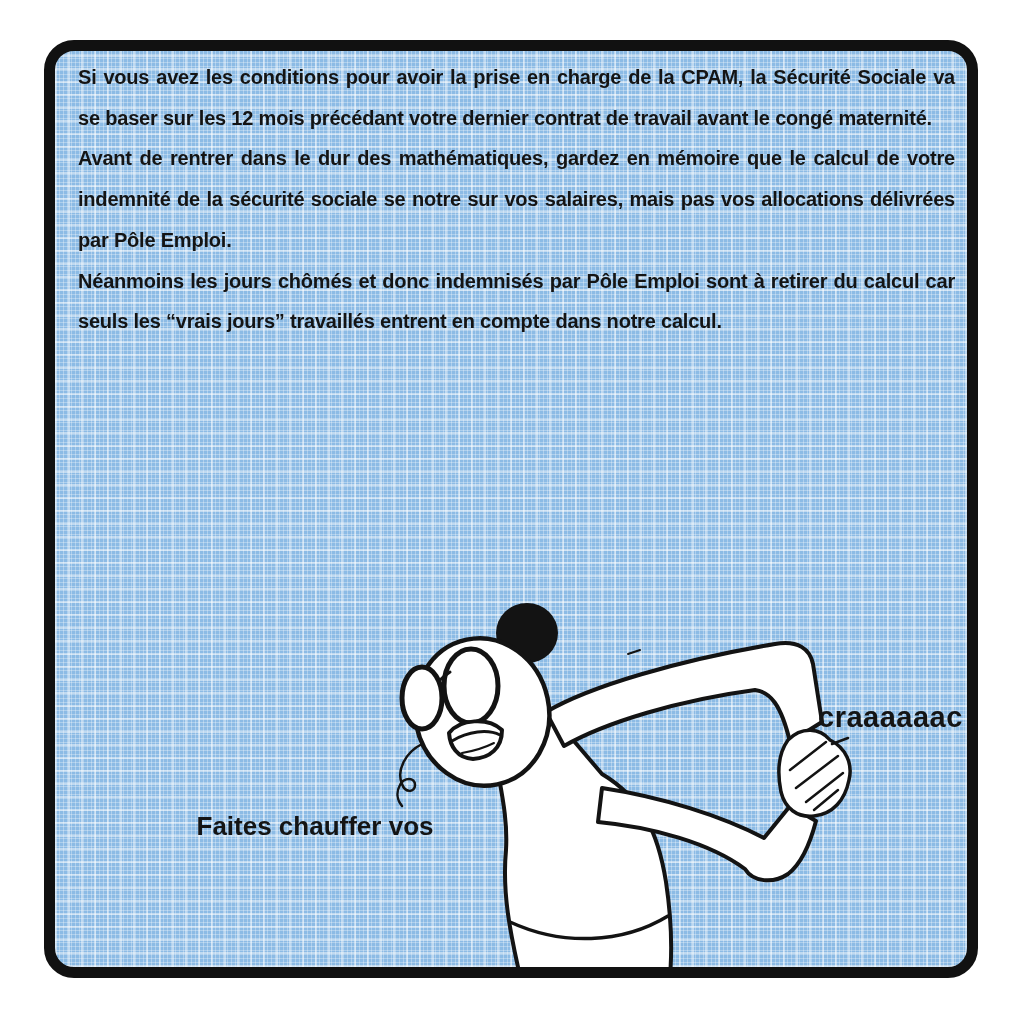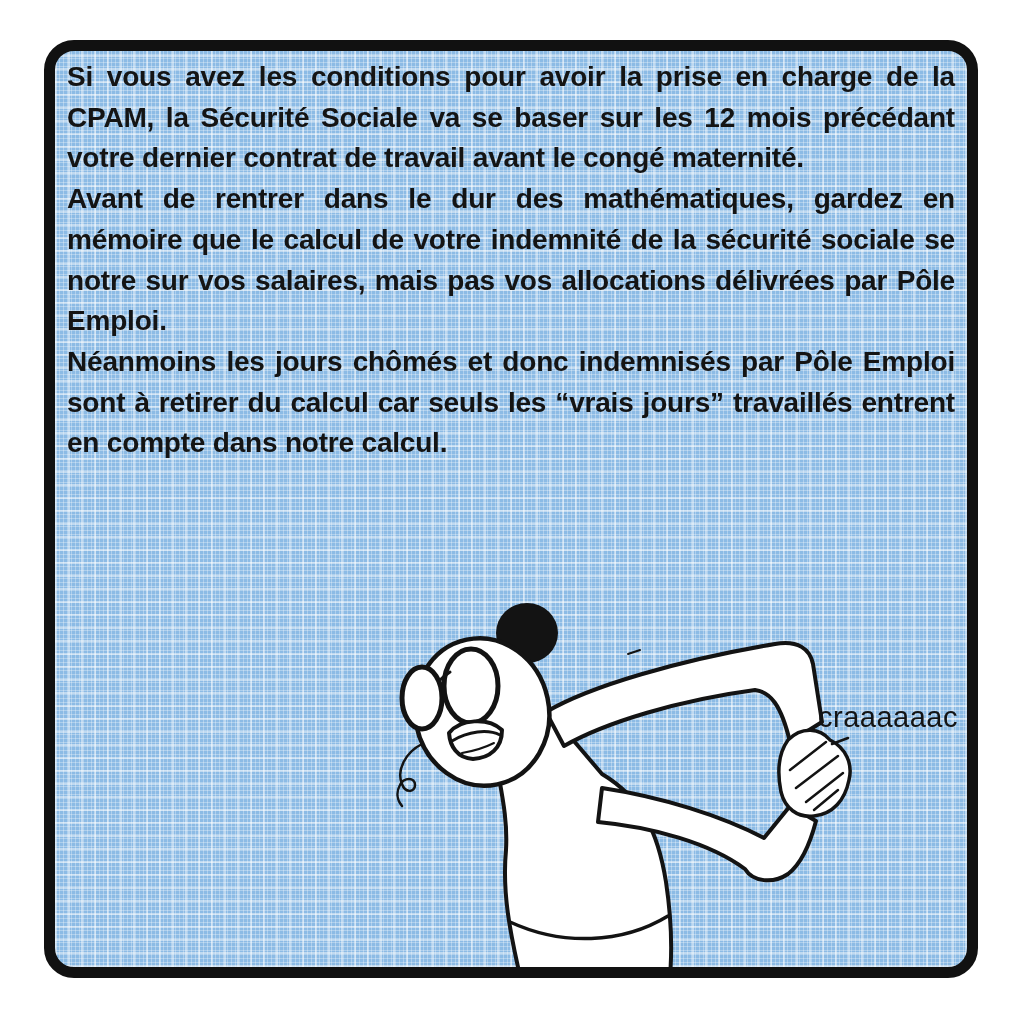--- a/index.html
+++ b/index.html
@@ -20,36 +20,37 @@
       repeating-linear-gradient(0deg,  rgba(255,255,255,0.45) 0px, rgba(255,255,255,0.45) 2px, transparent 2px, transparent 13px),
       repeating-linear-gradient(90deg, rgba(255,255,255,0.30) 0px, rgba(255,255,255,0.30) 1px, transparent 1px, transparent 4px),
       repeating-linear-gradient(0deg,  rgba(255,255,255,0.30) 0px, rgba(255,255,255,0.30) 1px, transparent 1px, transparent 4px);
   }
   .text-block{
     position:absolute;left:12px;top:6px;width:888px;
     color:#141414;
   }
   .text-block p{
     margin:0;
-    font-size:28px;
+    font-size:20px;
     line-height:40.7px;
     font-weight:600;
     letter-spacing:-0.2px;
     text-align:justify;
+    padding-left:11px;
   }
   .speech{
     position:absolute;left:130px;top:760px;width:260px;
     text-align:center;
     color:#141414;
     font-size:26px;line-height:31px;font-weight:600;
   }
   .sfx{
     position:absolute;left:763px;top:650px;
     color:#141414;
-    font-size:29px;font-weight:400;letter-spacing:0.5px;
+    font-size:29px;font-weight:700;letter-spacing:0.5px;
     white-space:nowrap;
   }
   .character{
     position:absolute;left:295px;top:541px;width:520px;height:384px;
   }
 </style>
 </head>
 <body>
 
 <div class="panel">
@@ -109,17 +110,18 @@
       <path d="M 488 164 L 446 196"></path>
       <path d="M 493 181 L 456 210"></path>
       <path d="M 488 198 L 464 218"></path>
     </g>
 
     <path d="M 482 152 L 498 146" stroke="#131313" stroke-width="2.5" stroke-linecap="round"></path>
     <path d="M 278 62 L 290 58" stroke="#131313" stroke-width="2" stroke-linecap="round"></path>
   </svg>
 
   <div class="speech">
+    <div>Faites chauffer vos</div>
   </div>
 
   <div class="sfx">craaaaaac</div>
 
 </div>
 
 </body></html>

